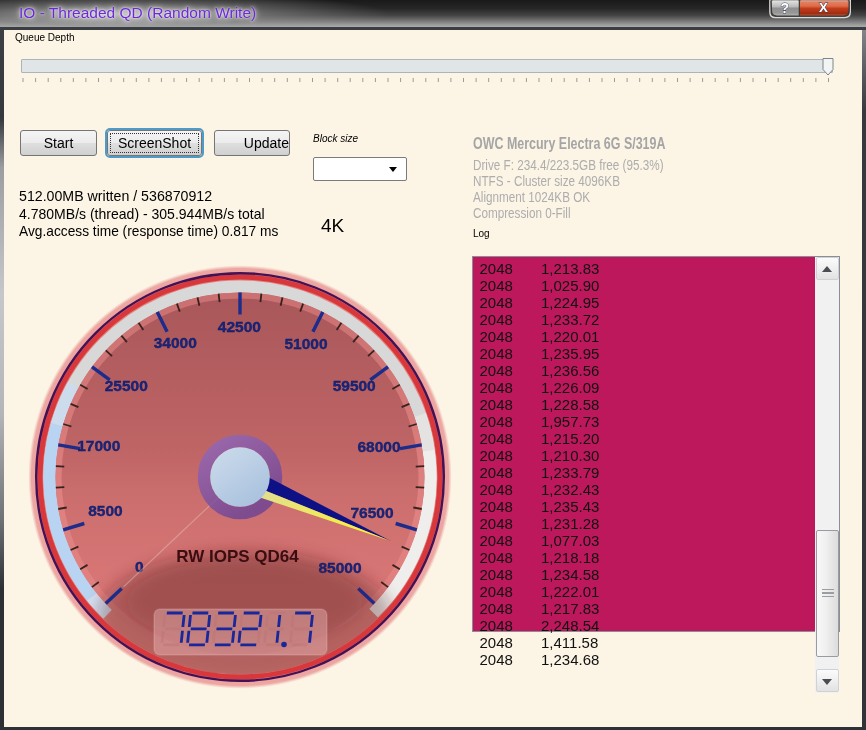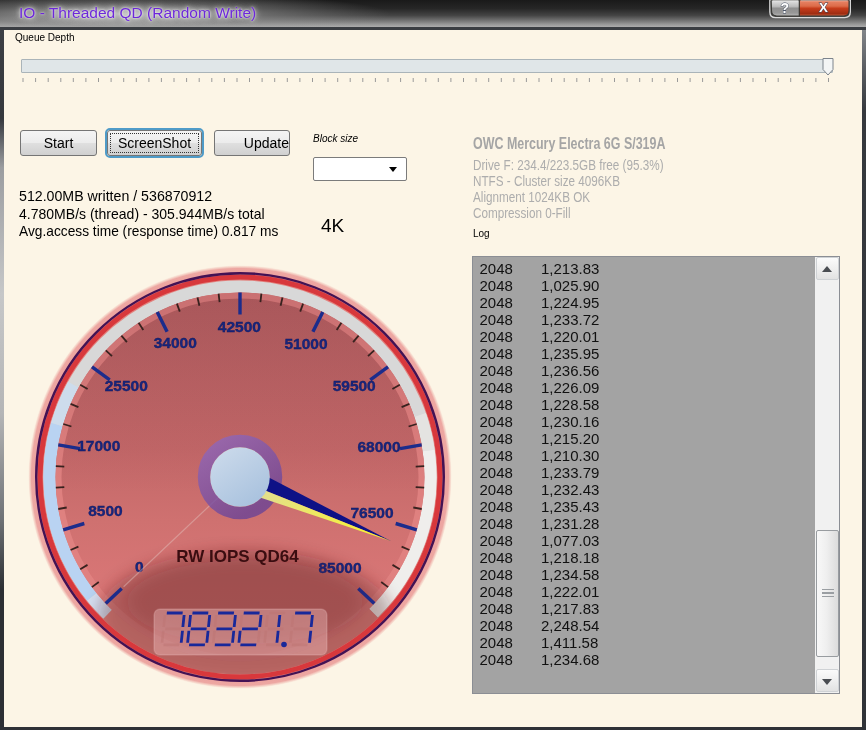--- a/index.html
+++ b/index.html
@@ -52,21 +52,21 @@
 
 .gray { position:absolute; left:473px; color:#adadad; font-size:15.5px; white-space:nowrap;
   transform-origin:0 0; transform:scaleX(0.755); }
 #g0 { top:134px; font-weight:bold; font-size:16.5px; color:#a5a5a5; transform:scaleX(0.755); }
 #g1 { top:156px; }
 #g2 { top:172px; }
 #g3 { top:188px; }
 #g4 { top:204px; }
 #loglbl { left:473px; top:228px; }
 
-#logbox { left:471.5px; top:256px; width:368.5px; height:438px; background:#a3a3a3;
+#logbox { left:471.5px; top:256px; width:368.5px; height:376px; background:#be185d;
   border:1px solid #8b8e94; }
 #logrows { position:absolute; left:0; top:2.5px; width:340px; }
 .lrow { height:17px; font-size:15px; color:#111; white-space:nowrap; }
 .lrow .c1 { position:absolute; left:7px; }
 .lrow .c2 { position:absolute; left:68.5px; }
 .lrow { position:relative; }
 
 
 #sbar { left:815px; top:257px; width:24px; height:436px; background:#f1f1f1; }
 .sbtn { position:absolute; left:0.5px; width:23px; height:23px; border:1px solid #cfd2d5; border-radius:2px;
@@ -243,21 +243,21 @@
       <div class="lrow">
         <span class="c1">2048</span>
         <span class="c2">1,226.09</span>
       </div>
       <div class="lrow">
         <span class="c1">2048</span>
         <span class="c2">1,228.58</span>
       </div>
       <div class="lrow">
         <span class="c1">2048</span>
-        <span class="c2">1,230.16</span>
+        <span class="c2">1,957.73</span>
       </div>
       <div class="lrow">
         <span class="c1">2048</span>
         <span class="c2">1,215.20</span>
       </div>
       <div class="lrow">
         <span class="c1">2048</span>
         <span class="c2">1,210.30</span>
       </div>
       <div class="lrow">

